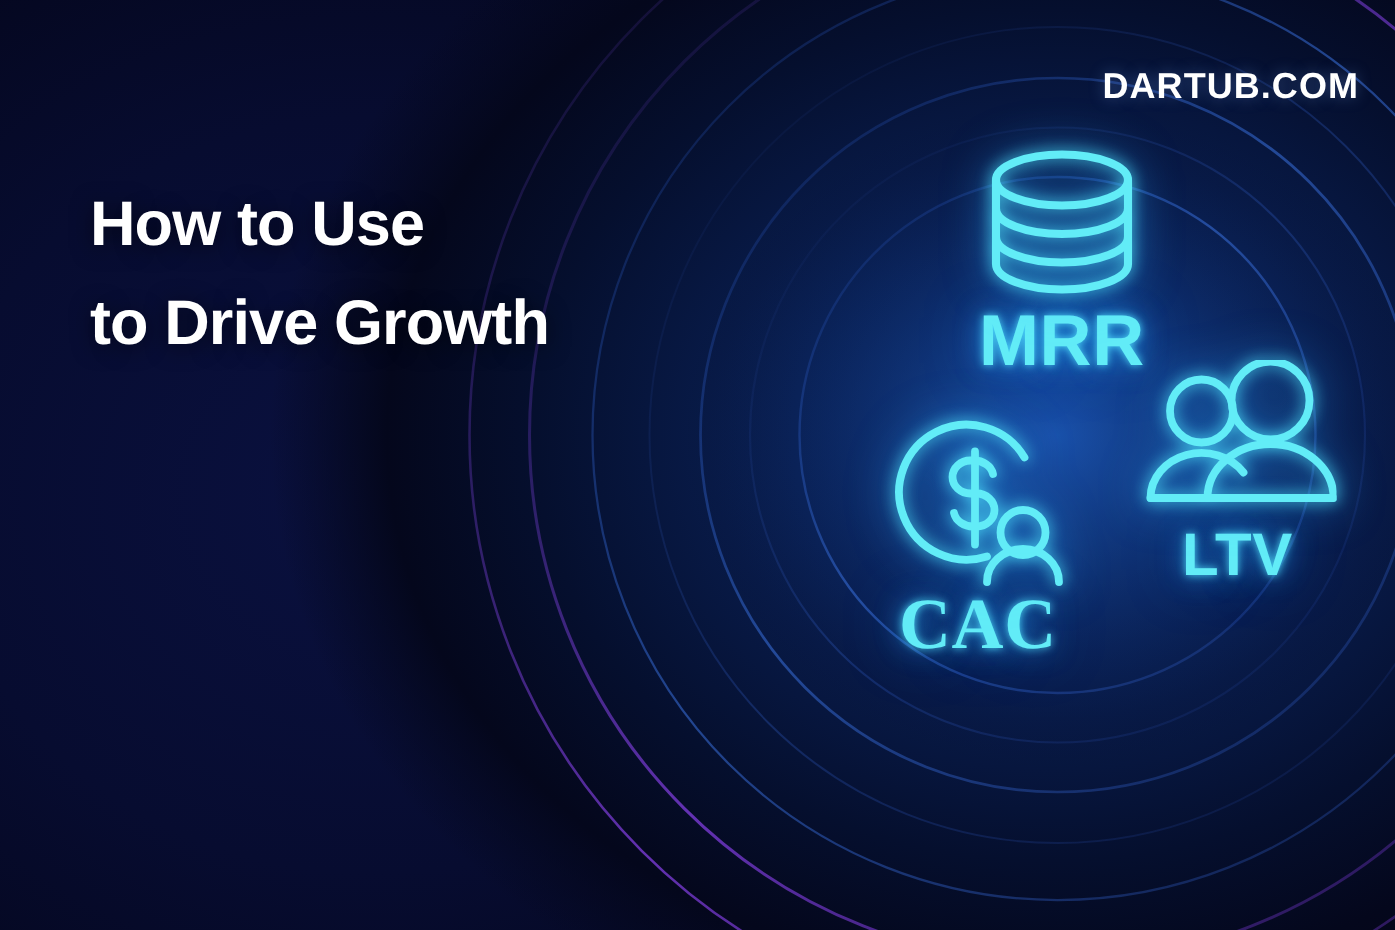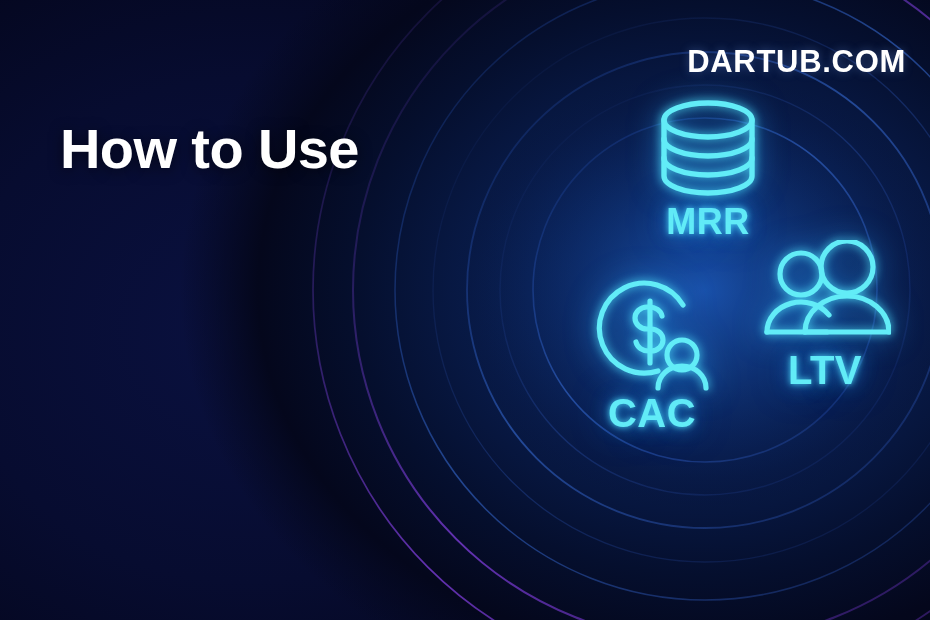--- a/index.html
+++ b/index.html
@@ -20,34 +20,34 @@
       radial-gradient(ellipse 640px 560px at 250px 330px, #0a1140 0%, #070c30 45%, #04061c 80%, #03041400 100%),
       linear-gradient(135deg, #05051c 0%, #05071f 35%, #060a28 60%, #040616 100%);
   }
 
   
   #rings { position:absolute; inset:0; width:930px; height:620px; pointer-events:none; }
 
   
   #logo {
     position:absolute; top:44px; right:24px;
-    font-size:31px; font-weight:bold; letter-spacing:0.7px;
+    font-size:24px; font-weight:bold; letter-spacing:0.7px;
     color:#ffffff;
     text-shadow:0 0 10px rgba(120,170,255,0.35);
   }
 
   
   #headline {
     position:absolute; left:60px; top:116px;
     width:470px;
   }
   .hl-line {
     display:block;
     color:#ffffff;
-    font-size:56px;
+    font-size:42px;
     font-weight:bold;
     line-height:66px;
     letter-spacing:-0.6px;
     white-space:nowrap;
     text-shadow:0 2px 14px rgba(0,0,0,0.55);
   }
 
   
   #cluster { position:absolute; left:480px; top:60px; width:450px; height:420px; }
 
@@ -59,24 +59,24 @@
     color:#62ecf7;
     text-shadow:
       0 0 6px rgba(80,225,255,0.95),
       0 0 18px rgba(40,170,255,0.75),
       0 0 36px rgba(30,130,255,0.5);
     letter-spacing:0.5px;
     line-height:1;
   }
 
   #metric-mrr { left:118px; top:38px; width:220px; }
-  #metric-mrr .metric-label { font-size:36px; margin-top:6px; }
+  #metric-mrr .metric-label { font-size:48px; margin-top:6px; }
 
   #metric-cac { left:62px; top:215px; width:220px; }
-  #metric-cac .metric-label { font-size:40px; margin-top:0px; }
+  #metric-cac .metric-label { font-size:48px; margin-top:0px;font-family:Liberation Serif, serif; }
 
   #metric-ltv { left:245px; top:180px; width:200px; }
   #metric-ltv .metric-label { font-size:40px; margin-top:2px; }
 
   .icon-wrap { display:block; margin:0 auto; }
   .neon { filter: drop-shadow(0 0 5px rgba(80,230,255,0.9)) drop-shadow(0 0 14px rgba(40,165,255,0.6)); }
 </style>
 </head>
 <body>
 
@@ -116,20 +116,21 @@
     <circle cx="705" cy="290" r="310" fill="none" stroke="url(#ringBlue)" stroke-width="1.5"></circle>
 
     <circle cx="705" cy="290" r="352" fill="none" stroke="url(#ringPurple)" stroke-width="2"></circle>
     <circle cx="705" cy="290" r="392" fill="none" stroke="url(#ringPurple)" stroke-width="1.7"></circle>
   </svg>
 
   <div id="logo">DARTUB.COM</div>
 
   <h1 id="headline">
     <span class="hl-line">How to Use</span>
+    <span class="hl-line">to Drive Growth</span>
   </h1>
 
   <div id="cluster">
 
     <div class="metric" id="metric-mrr">
       <svg class="icon-wrap neon" width="116" height="100" viewBox="0 0 116 100">
         <g fill="none" stroke="#62ecf7" stroke-width="5.4" stroke-linecap="round" stroke-linejoin="round">
           <ellipse cx="58" cy="22" rx="44" ry="17"></ellipse>
           <path d="M14 22 V78 a44 17 0 0 0 88 0 V22"></path>
           <path d="M14 41 a44 17 0 0 0 88 0"></path>

